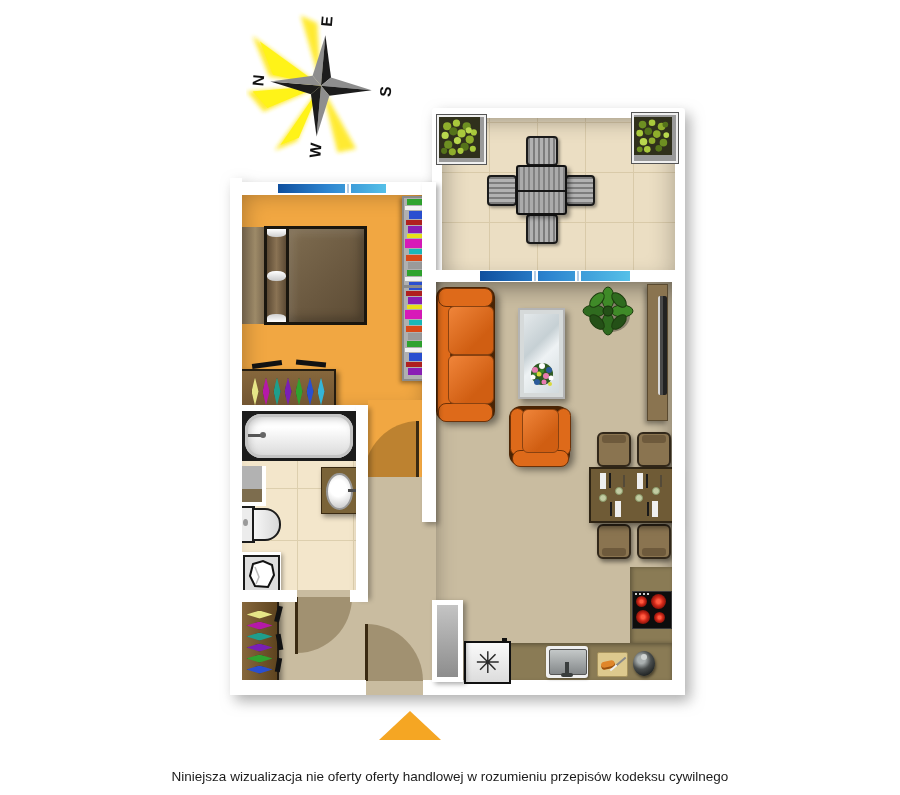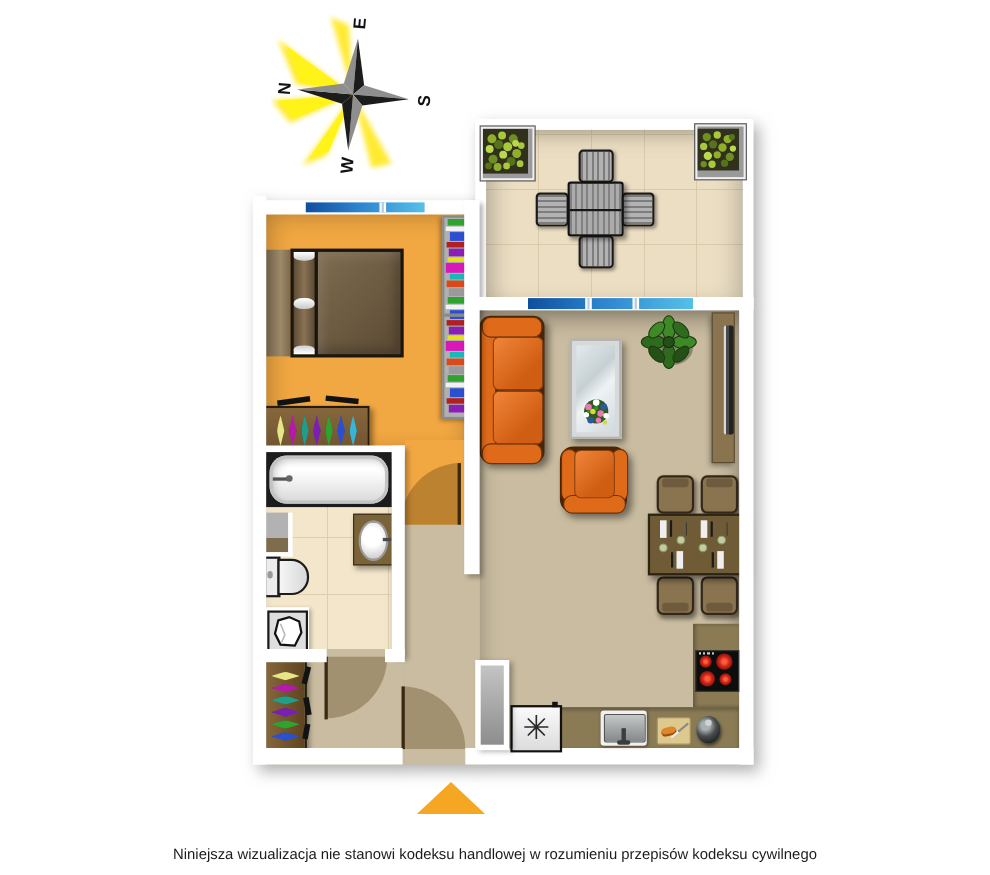--- a/index.html
+++ b/index.html
@@ -398,13 +398,13 @@
 
   <div class="furn" style="left:464px;top:641px;width:43px;height:39px;background:linear-gradient(180deg,#fafafa,#dcdcdc);border:2px solid #111;z-index:4;display:flex;align-items:center;justify-content:center;">
     <span style="font-size:30px;line-height:1;color:#2a2a2a;font-family:'DejaVu Sans',sans-serif;">✳</span>
     <div class="abs" style="right:2px;top:-5px;width:5px;height:5px;background:#111;"></div>
   </div>
 
 </div>
 
 <div id="arrow"></div>
 
-<div id="disclaimer">Niniejsza wizualizacja nie stanowi kodeksu handlowej w rozumieniu przepisów kodeksu cywilnego</div>
+<div id="disclaimer">Niniejsza wizualizacja nie oferty oferty handlowej w rozumieniu przepisów kodeksu cywilnego</div>
 
 </body></html>

